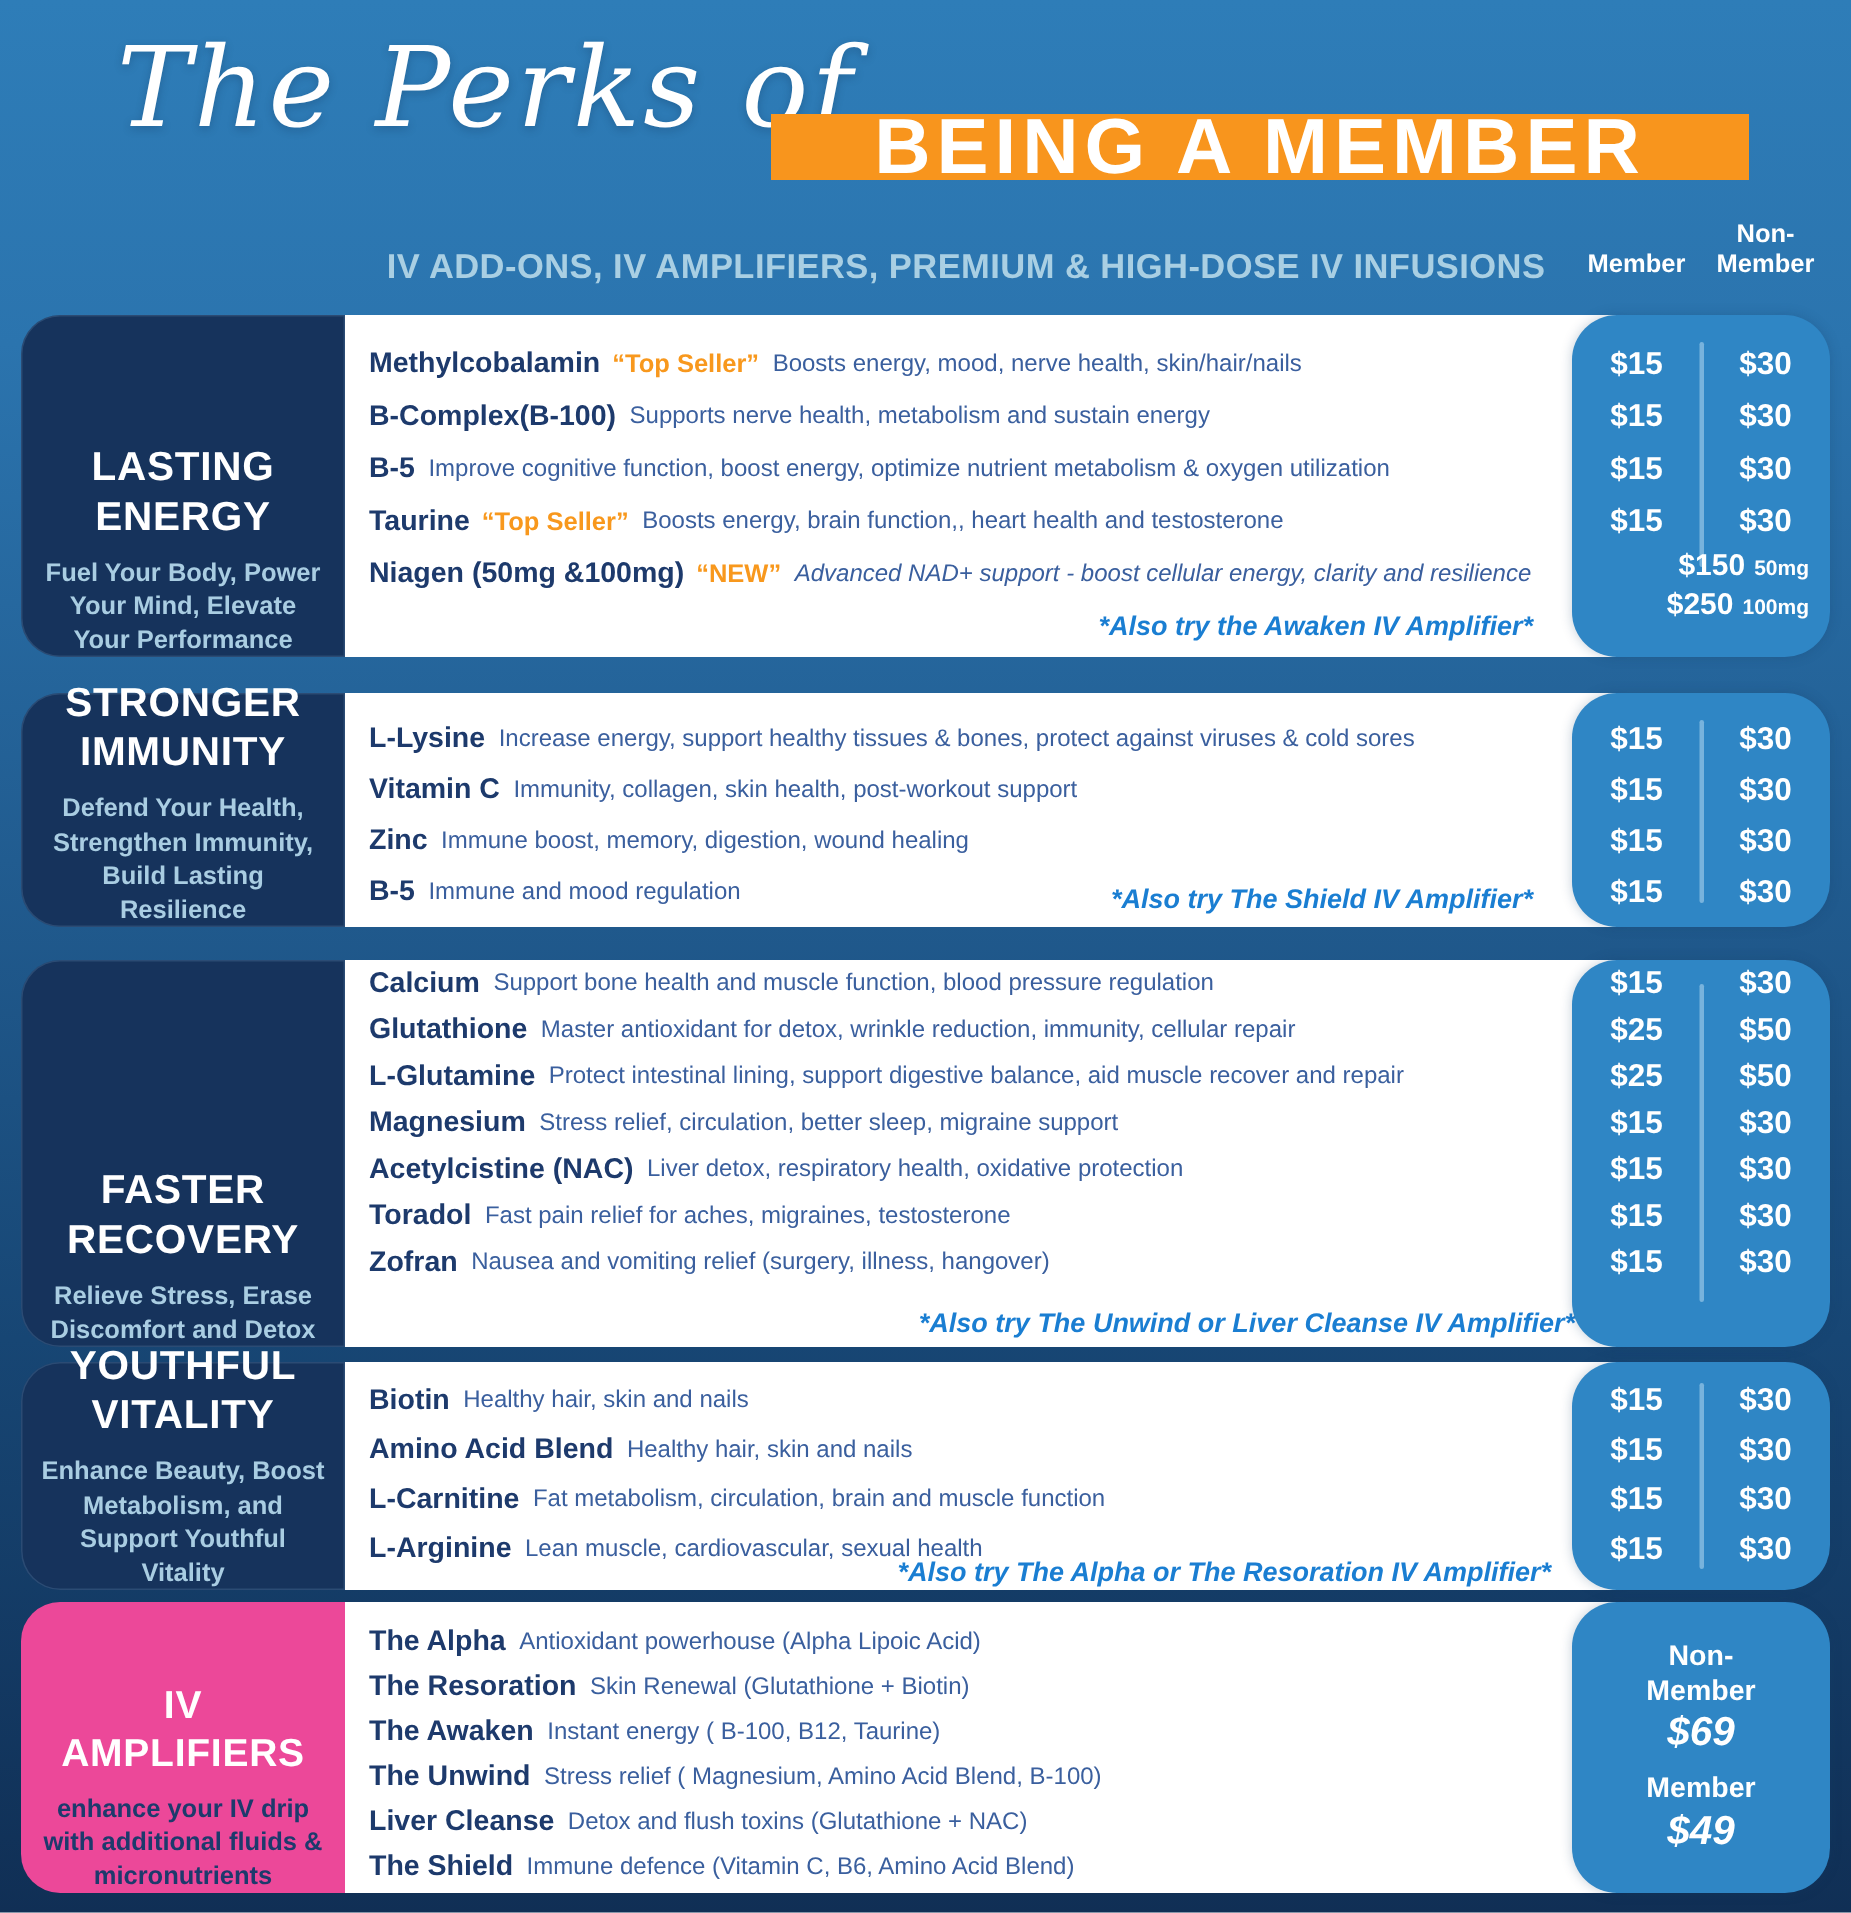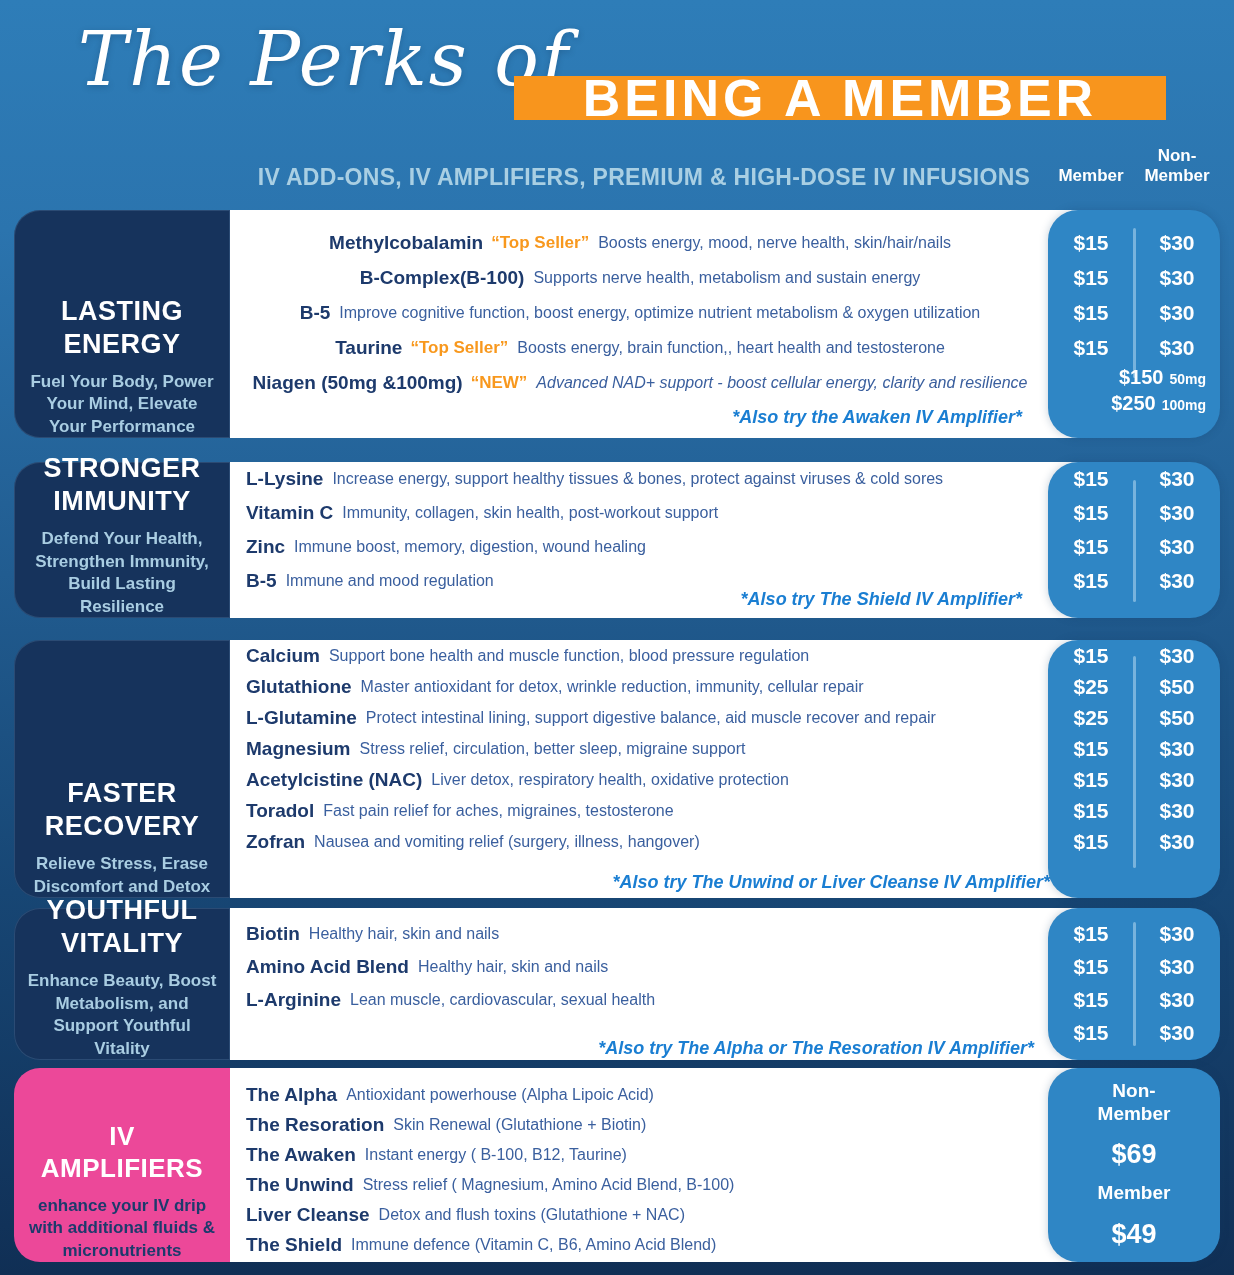--- a/index.html
+++ b/index.html
@@ -60,25 +60,25 @@
   }
   .divider{position:absolute;left:calc(50% - 1px);width:3px;background:rgba(210,235,250,.45);border-radius:2px;}
   .prow{display:flex;position:relative;z-index:1;}
   .pcol{width:50%;text-align:center;color:#fff;font-weight:bold;font-size:21px;align-self:center;}
   .pspecial{text-align:right;padding-right:14px;line-height:24px;position:relative;z-index:1;}
   .pbig{font-size:20px;font-weight:bold;color:#fff;}
   .psml{font-size:14px;font-weight:bold;color:#fff;margin-left:6px;}
   
   .s1{height:228px;margin-bottom:24px;}
   .s1 .content,.s1 .panel{padding-top:15px;}
-  .s1 .row,.s1 .prow{height:35px;justify-content:center;}
+  .s1 .row,.s1 .prow{height:35px;}
   .s1 .note{bottom:10px;right:60px;}
   .s1 .divider{top:18px;height:150px;}
   .s2{height:156px;margin-bottom:22px;}
-  .s2 .content,.s2 .panel{}
+  .s2 .content,.s2 .panel{padding-top:14px;}
   .s2 .row,.s2 .prow{height:34px;}
   .s2 .note{bottom:8px;right:60px;}
   .s2 .divider{top:18px;height:122px;}
   .s3{height:258px;margin-bottom:10px;}
   .s3 .content,.s3 .panel{padding-top:0;}
   .s3 .row,.s3 .prow{height:31px;}
   .s3 .note{bottom:5px;right:32px;}
   .s3 .divider{top:16px;height:212px;}
   .s4{height:152px;margin-bottom:8px;}
   .s4 .content,.s4 .panel{padding-top:9px;}
@@ -86,21 +86,21 @@
   .s4 .note{bottom:1px;right:48px;}
   .s4 .divider{top:14px;height:124px;}
   .s5{height:194px;}
   .s5 .content{padding-top:12px;}
   .s5 .row{height:30px;}
   .s5 .side{background:#ec4899;box-shadow:none;}
   .s5 .side-title{font-size:26px;}
   .s5 .side-tagline{color:#1D3A6C;}
   .s5 .panel{display:flex;flex-direction:column;align-items:center;justify-content:center;padding:10px 0;}
   .amp-label{color:#fff;font-weight:bold;font-size:19px;line-height:1.2;text-align:center;width:100px;}
-  .amp-price{color:#fff;font-weight:bold;font-size:27px;margin:14px 0 12px 0;}
+  .amp-price{color:#fff;font-weight:bold;font-size:27px;margin:0 0 12px 0;font-style:italic;}
   .amp-price.last{margin-bottom:0;}
 </style>
 </head>
 <body>
 
 <div class="header">
   <div class="script-title">The Perks of</div>
   <div class="orange-bar">
     <span class="bar-text">BEING A MEMBER</span>
   </div>
@@ -297,20 +297,24 @@
   <div class="content">
     <div class="row">
       <span class="iname">Biotin</span>
       <span class="idesc">Healthy hair, skin and nails</span>
     </div>
     <div class="row">
       <span class="iname">Amino Acid Blend</span>
       <span class="idesc">Healthy hair, skin and nails</span>
     </div>
     <div class="row">
+      <span class="iname">L-Carnitine</span>
+      <span class="idesc">Fat metabolism, circulation, brain and muscle function</span>
+    </div>
+    <div class="row">
       <span class="iname">L-Arginine</span>
       <span class="idesc">Lean muscle, cardiovascular, sexual health</span>
     </div>
     <div class="note">*Also try The Alpha or The Resoration IV Amplifier*</div>
   </div>
   <div class="panel">
     <div class="divider"></div>
     <div class="prow">
       <span class="pcol">$15</span>
       <span class="pcol">$30</span>

